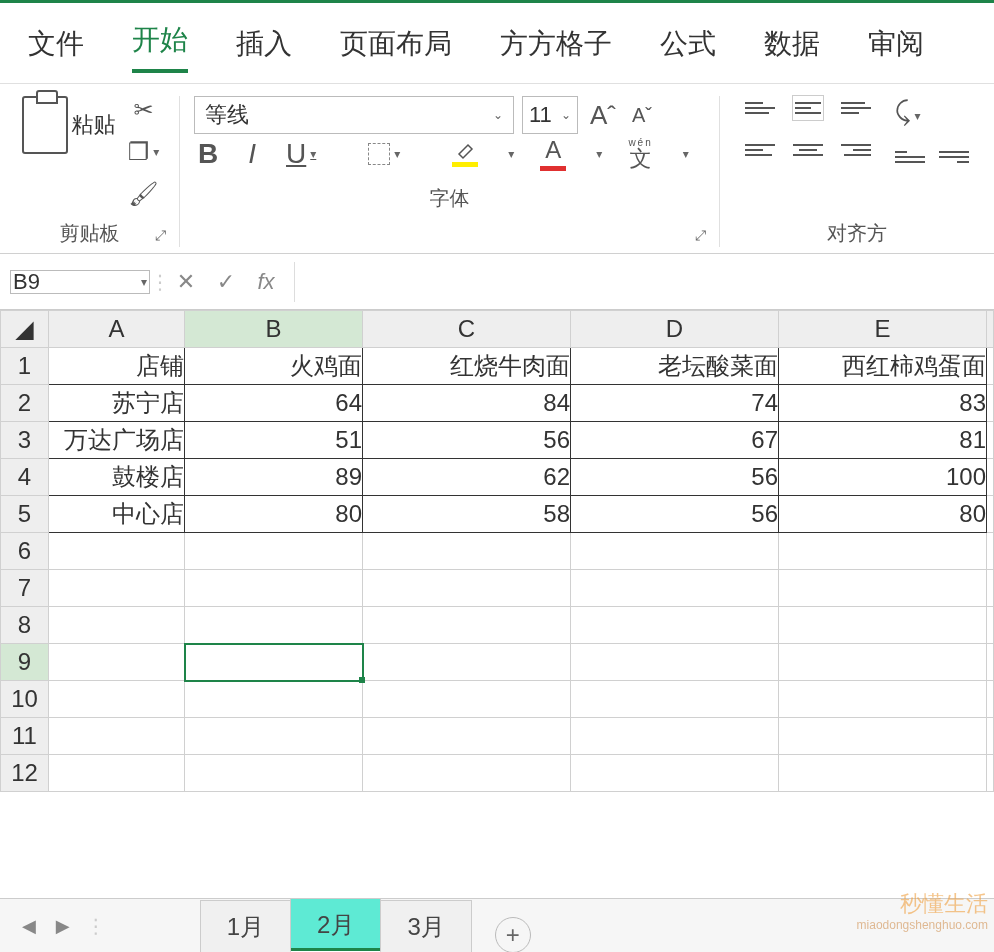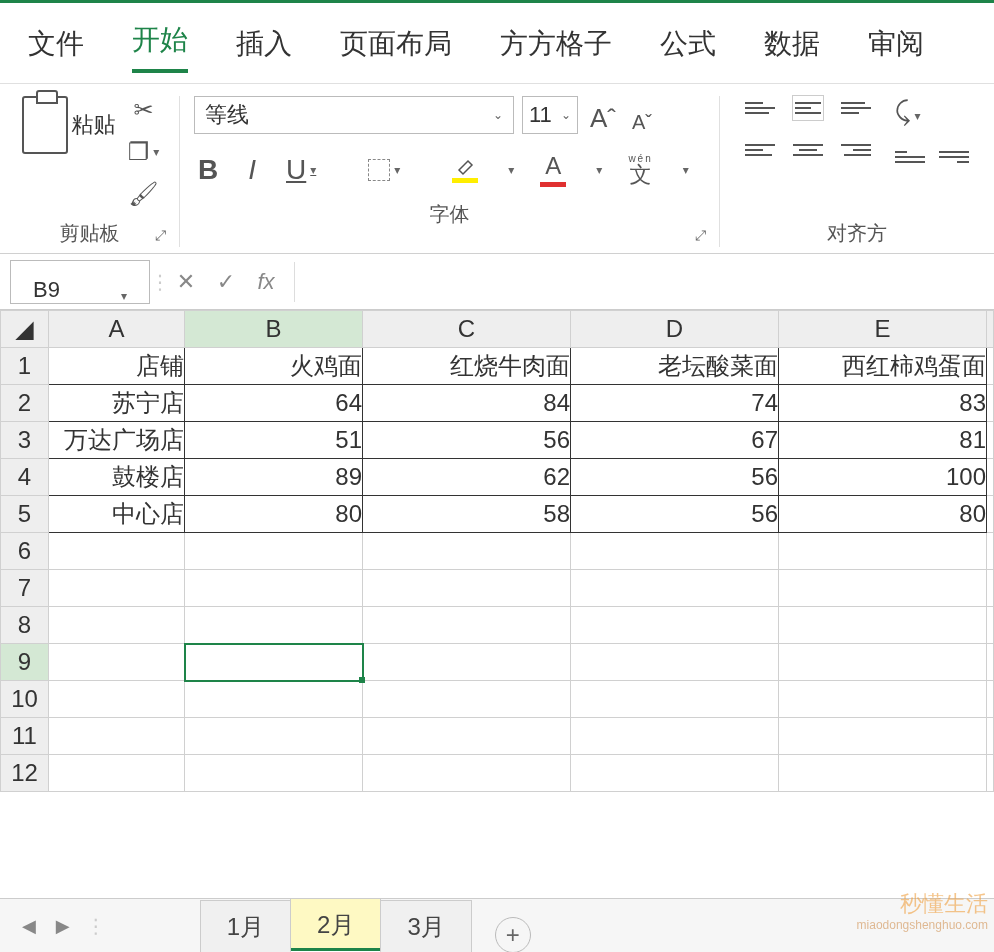--- a/index.html
+++ b/index.html
@@ -21,21 +21,21 @@
 .group-launcher { position: absolute; right: 6px; bottom: 2px; width: 18px; height: 18px; font-size: 14px; color: #666; cursor: pointer; }
 
 
 .clip-left { display: flex; flex-direction: row; align-items: center; gap: 4px; }
 .clipboard-icon { width: 46px; height: 58px; border: 2px solid #555; border-radius: 3px; position: relative; cursor: pointer; }
 .clipboard-icon::before { content: ""; position: absolute; top: -8px; left: 12px; width: 18px; height: 10px; border: 2px solid #555; border-radius: 3px 3px 0 0; background: #fff; }
 .clip-right { display: flex; flex-direction: column; gap: 14px; align-items: center; }
 .small-icon { width: 28px; height: 28px; cursor: pointer; display: flex; align-items: center; justify-content: center; font-size: 24px; color: #555; }
 
 
-.font-row1 { display: flex; align-items: flex-end; gap: 8px; margin-bottom: 16px; }
+.font-row1 { display: flex; align-items: center; gap: 8px; }
 .font-name { width: 320px; height: 38px; border: 1px solid #bbb; padding: 4px 10px; font-size: 22px; display: flex; align-items: center; justify-content: space-between; cursor: pointer; }
 .font-size { width: 56px; height: 38px; border: 1px solid #bbb; padding: 4px 6px; font-size: 22px; display: flex; align-items: center; justify-content: space-between; cursor: pointer; }
 .font-inc, .font-dec { font-size: 26px; color: #555; cursor: pointer; padding: 0 4px; }
 .font-row2 { display: flex; align-items: center; gap: 22px; }
 .fmt-btn { font-size: 28px; cursor: pointer; padding: 2px 4px; color: #555; display: flex; align-items: center; }
 .dropdown-caret { font-size: 12px; margin-left: 4px; color: #666; }
 .border-btn { position: relative; }
 .border-box { width: 22px; height: 22px; border: 1px dashed #888; }
 .fill-btn { position: relative; display: flex; flex-direction: column; align-items: center; }
 .fill-underline { width: 26px; height: 5px; background: #ffee00; margin-top: 2px; }
@@ -48,21 +48,21 @@
 .align-col { display: flex; flex-direction: column; gap: 18px; }
 .align-row { display: flex; gap: 18px; }
 .align-btn { width: 30px; height: 24px; cursor: pointer; display: flex; flex-direction: column; justify-content: center; gap: 3px; }
 .align-btn span { height: 2px; background: #555; }
 .align-btn.boxed { outline: 1px solid #ccc; padding: 2px; }
 .wrap-btn { font-size: 26px; cursor: pointer; color: #555; }
 .indent-row { display: flex; gap: 14px; }
 
 
 .formula-bar { display: flex; align-items: center; border-bottom: 1px solid #ccc; background: #fff; padding: 6px 10px 6px 10px; height: 56px; }
-.name-box { width: 140px; height: 44px; border: 1px solid #bbb; display: flex; align-items: flex-end; padding: 0 22px; justify-content: space-between; font-size: 22px; cursor: pointer; }
+.name-box { width: 140px; height: 24px; border: 1px solid #bbb; display: flex; align-items: center; padding: 0 2px; justify-content: space-between; font-size: 22px; cursor: pointer; }
 .fb-sep { width: 16px; text-align: center; color: #ccc; font-size: 20px; }
 .fb-btn { width: 40px; height: 40px; display: flex; align-items: center; justify-content: center; font-size: 22px; color: #888; cursor: pointer; }
 .fb-input { flex: 1; height: 40px; border: none; border-left: 1px solid #ddd; padding: 0 12px; font-size: 22px; outline: none; background: #fff; margin-left: 8px; }
 
 
 .grid-wrap { flex: 1; overflow: hidden; display: flex; flex-direction: column; }
 .grid { border-collapse: collapse; table-layout: fixed; width: 100%; }
 .grid th, .grid td { border: 1px solid #d0d0d0; height: 37px; font-size: 24px; text-align: center; font-weight: 400; color: #333; background: #fff; }
 .grid .corner { background: #eee; width: 48px; }
 .grid th.colhead { background: #eee; font-weight: 400; }
@@ -72,21 +72,21 @@
 .grid td.data { border: 1px solid #333; text-align: right; }
 .grid td.selected { outline: 2px solid #1e8449; outline-offset: -1px; position: relative; }
 .grid td.selected::after { content: ""; position: absolute; right: -3px; bottom: -3px; width: 6px; height: 6px; background: #1e8449; }
 
 
 .sheet-bar { display: flex; align-items: center; border-top: 1px solid #ccc; background: #f6f6f6; height: 54px; padding: 0 12px; }
 .nav-arrow { font-size: 18px; color: #888; padding: 0 10px; cursor: pointer; }
 .nav-sep { color: #ccc; padding: 0 6px; }
 .sheet-tabs { display: flex; align-items: flex-end; margin-left: 88px; }
 .sheet-tab { padding: 10px 26px; font-size: 24px; border: 1px solid #ccc; border-bottom: none; background: #f0f0f0; cursor: pointer; margin-right: -1px; color: #444; }
-.sheet-tab.active { background: #fef9c3; border-bottom: 2px solid #fff; position: relative; z-index: 2; box-shadow: inset 0 -3px 0 #1e8449; }
+.sheet-tab.active { background: #5eead4; border-bottom: 2px solid #fff; position: relative; z-index: 2; box-shadow: inset 0 -3px 0 #1e8449; }
 .add-sheet { width: 36px; height: 36px; border: 1px solid #bbb; border-radius: 50%; display: flex; align-items: center; justify-content: center; margin-left: 24px; font-size: 24px; color: #666; cursor: pointer; }
 
 .watermark { position: absolute; right: 6px; bottom: 20px; font-size: 22px; color: #f0a040; opacity: 0.6; pointer-events: none; text-align: right; line-height: 1.2; }
 .watermark .small { font-size: 12px; color: #d09050; }
 </style>
 </head>
 <body>
 
 <div class="app">
   <div class="top-accent"></div>

